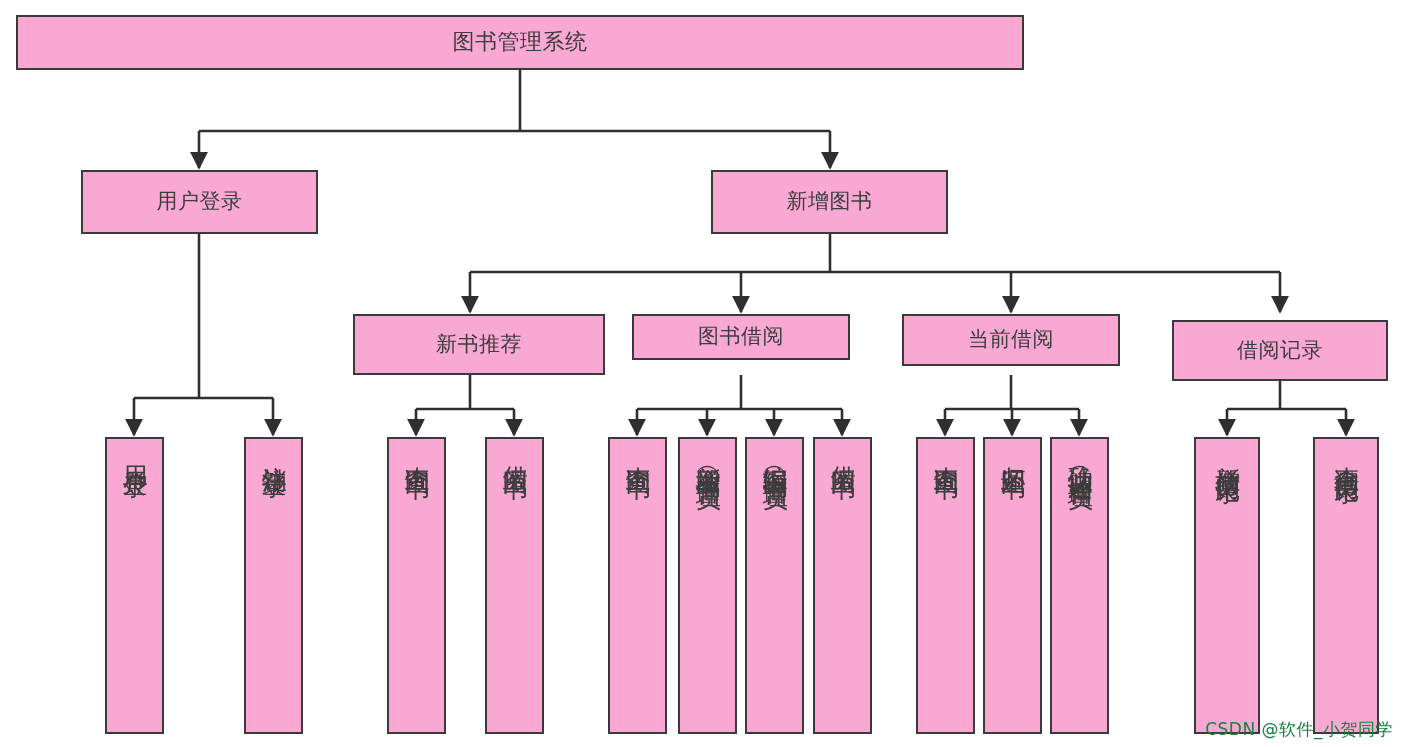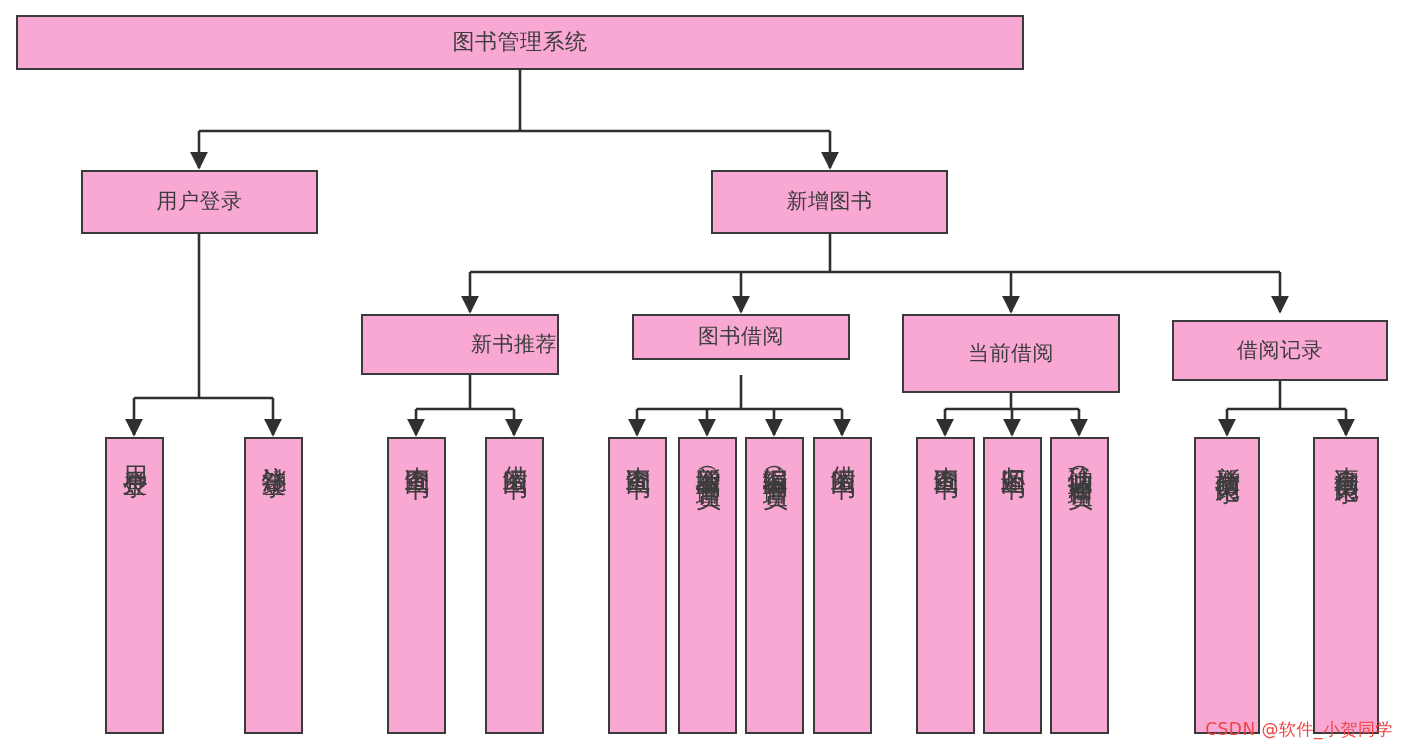--- a/index.html
+++ b/index.html
@@ -63,21 +63,21 @@
     font-size: 25px;
     line-height: 1.05;
     letter-spacing: 3px;
     white-space: nowrap;
   }
   #watermark {
     position: absolute;
     right: 12px;
     bottom: 6px;
     font-size: 17px;
-    color: #ef4444;
+    color: #15803d;
     letter-spacing: 0.5px;
     z-index: 3;
     white-space: nowrap;
   }
 </style>
 </head>
 <body>
 
 <div id="canvas">
 
@@ -128,27 +128,27 @@
     <span class="label">图书管理系统</span>
   </div>
 
   <div class="node h" style="left: 81px; top: 170px; width: 237px; height: 64px;">
     <span class="label">用户登录</span>
   </div>
   <div class="node h" style="left: 711px; top: 170px; width: 237px; height: 64px;">
     <span class="label">新增图书</span>
   </div>
 
-  <div class="node h" style="left: 361px; top: 314px; width: 198px; height: 61px; justify-content: flex-end;">
+  <div class="node h" style="left: 353px; top: 314px; width: 252px; height: 61px;">
     <span class="label">新书推荐</span>
   </div>
   <div class="node h" style="left: 632px; top: 314px; width: 218px; height: 46px;">
     <span class="label">图书借阅</span>
   </div>
-  <div class="node h" style="left: 902px; top: 314px; width: 218px; height: 79px;">
+  <div class="node h" style="left: 902px; top: 314px; width: 218px; height: 52px;">
     <span class="label">当前借阅</span>
   </div>
   <div class="node h" style="left: 1172px; top: 314px; width: 216px; height: 61px; margin-top: 6px;">
     <span class="label">借阅记录</span>
   </div>
 
   <div class="node v" style="left: 105px; top: 437px; width: 59px; height: 297px;">
     <span class="label">用户登录</span>
   </div>
   <div class="node v" style="left: 244px; top: 437px; width: 59px; height: 297px;">

